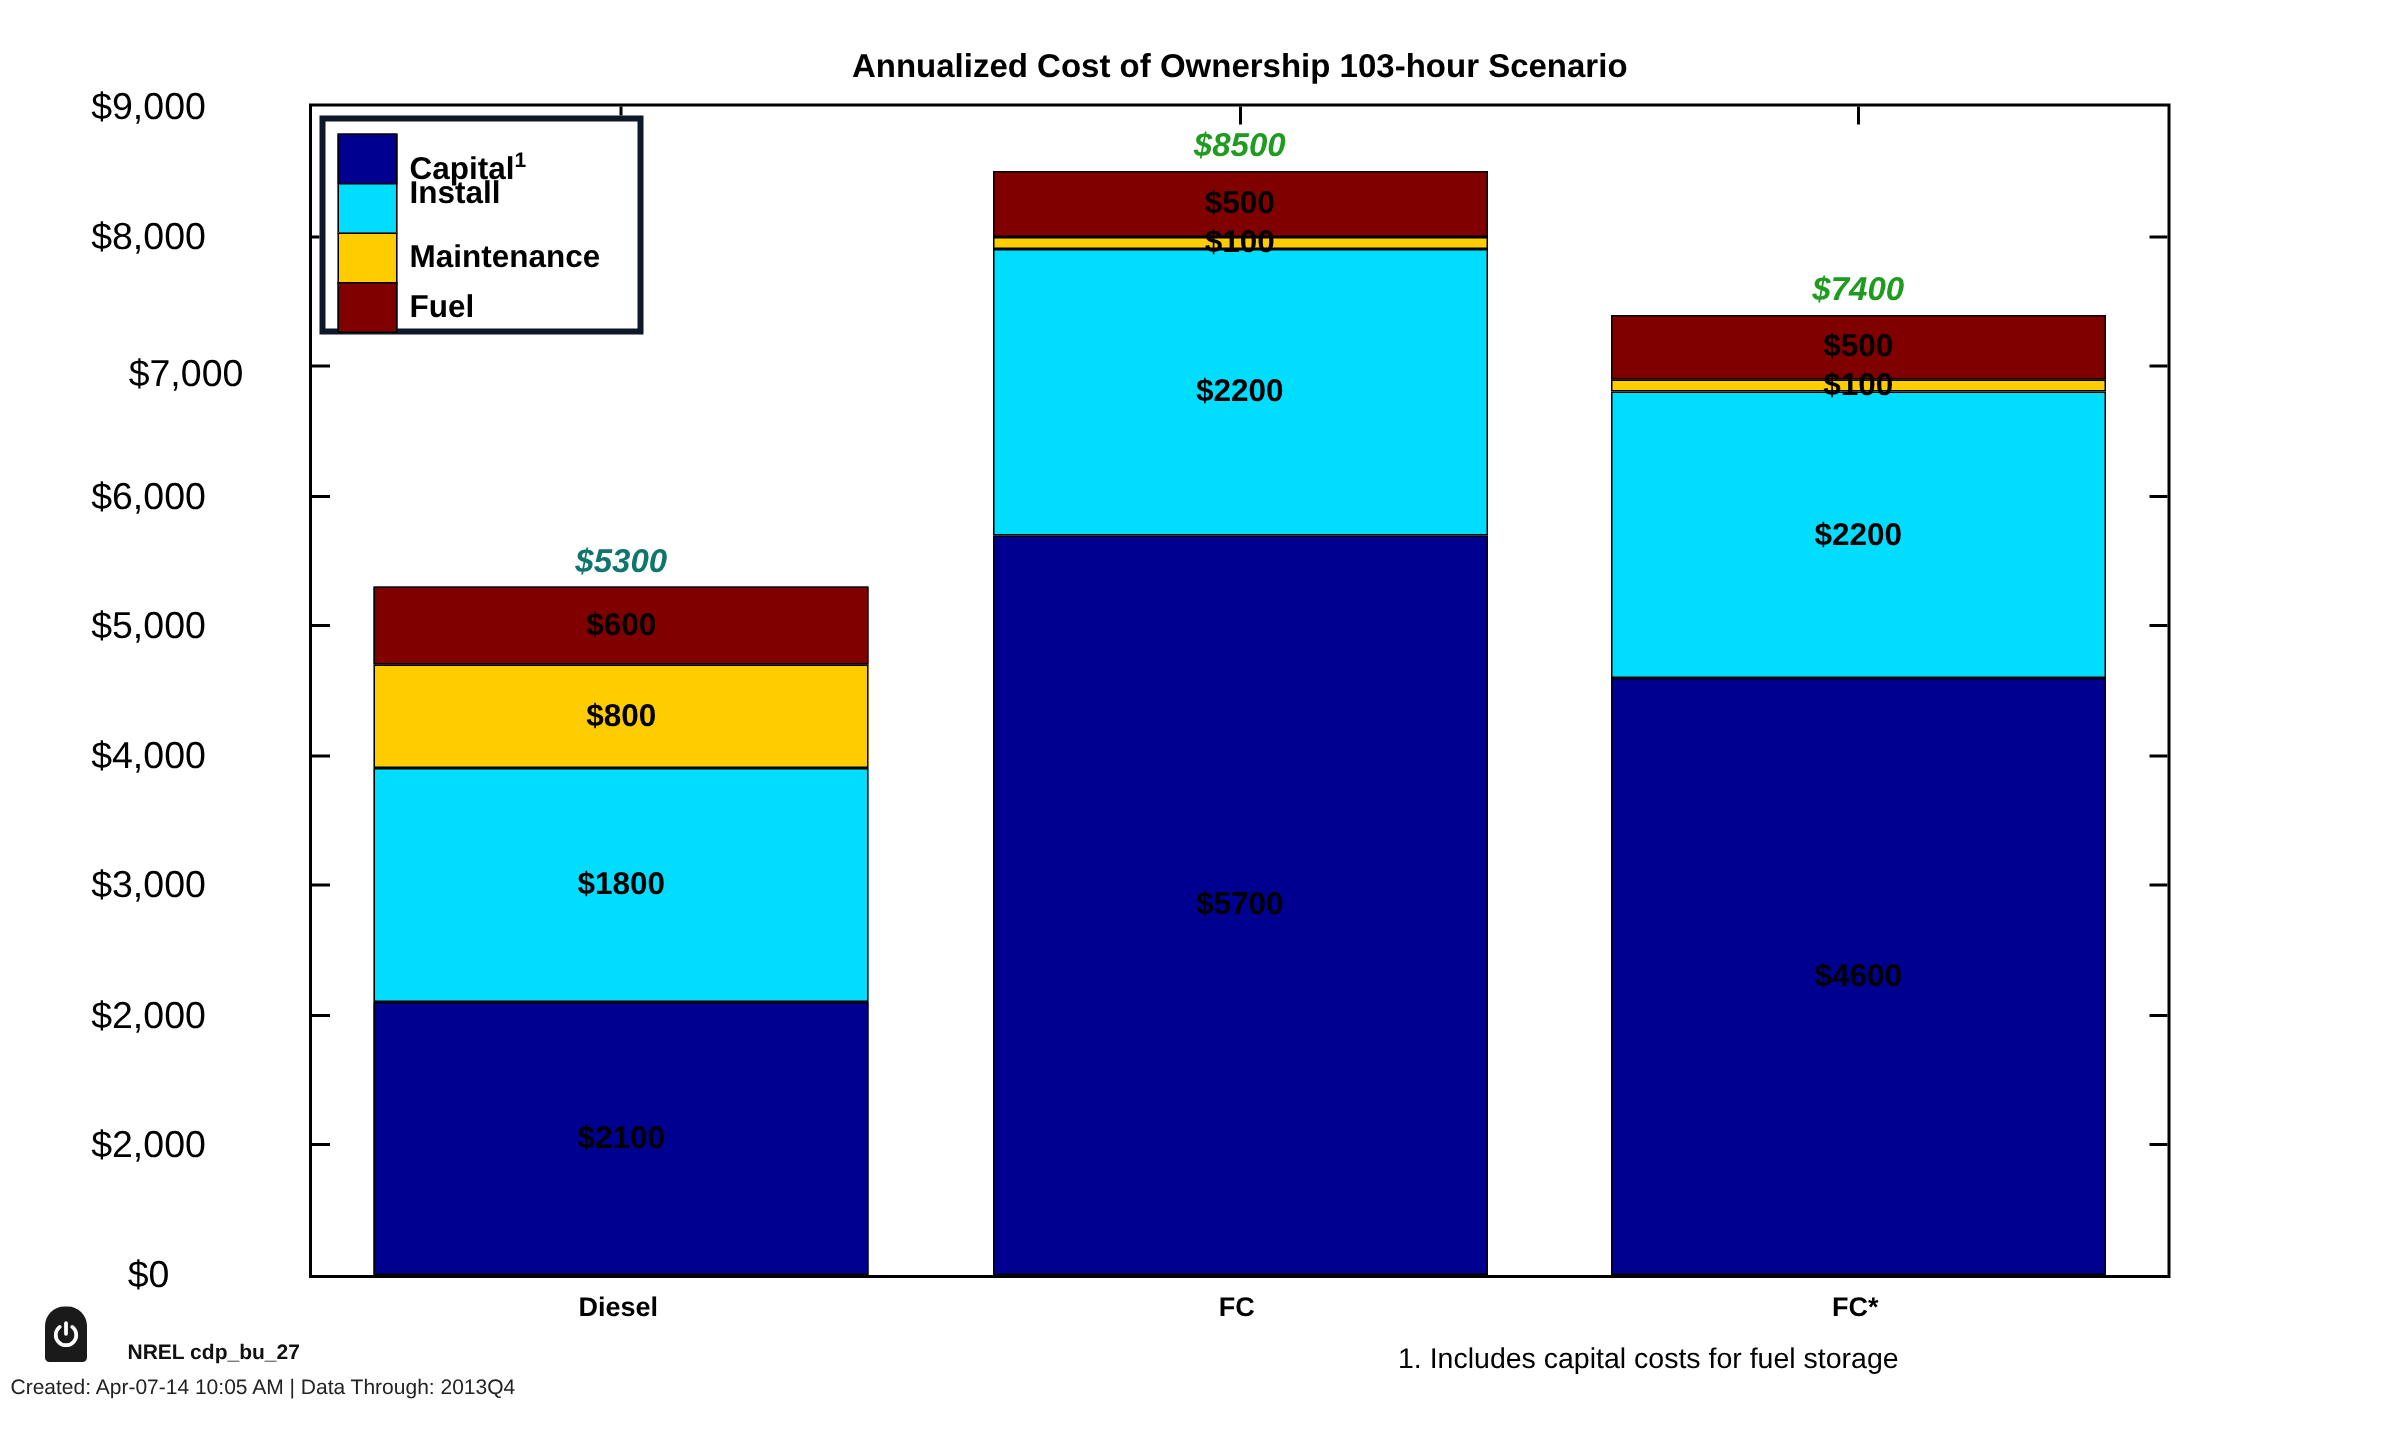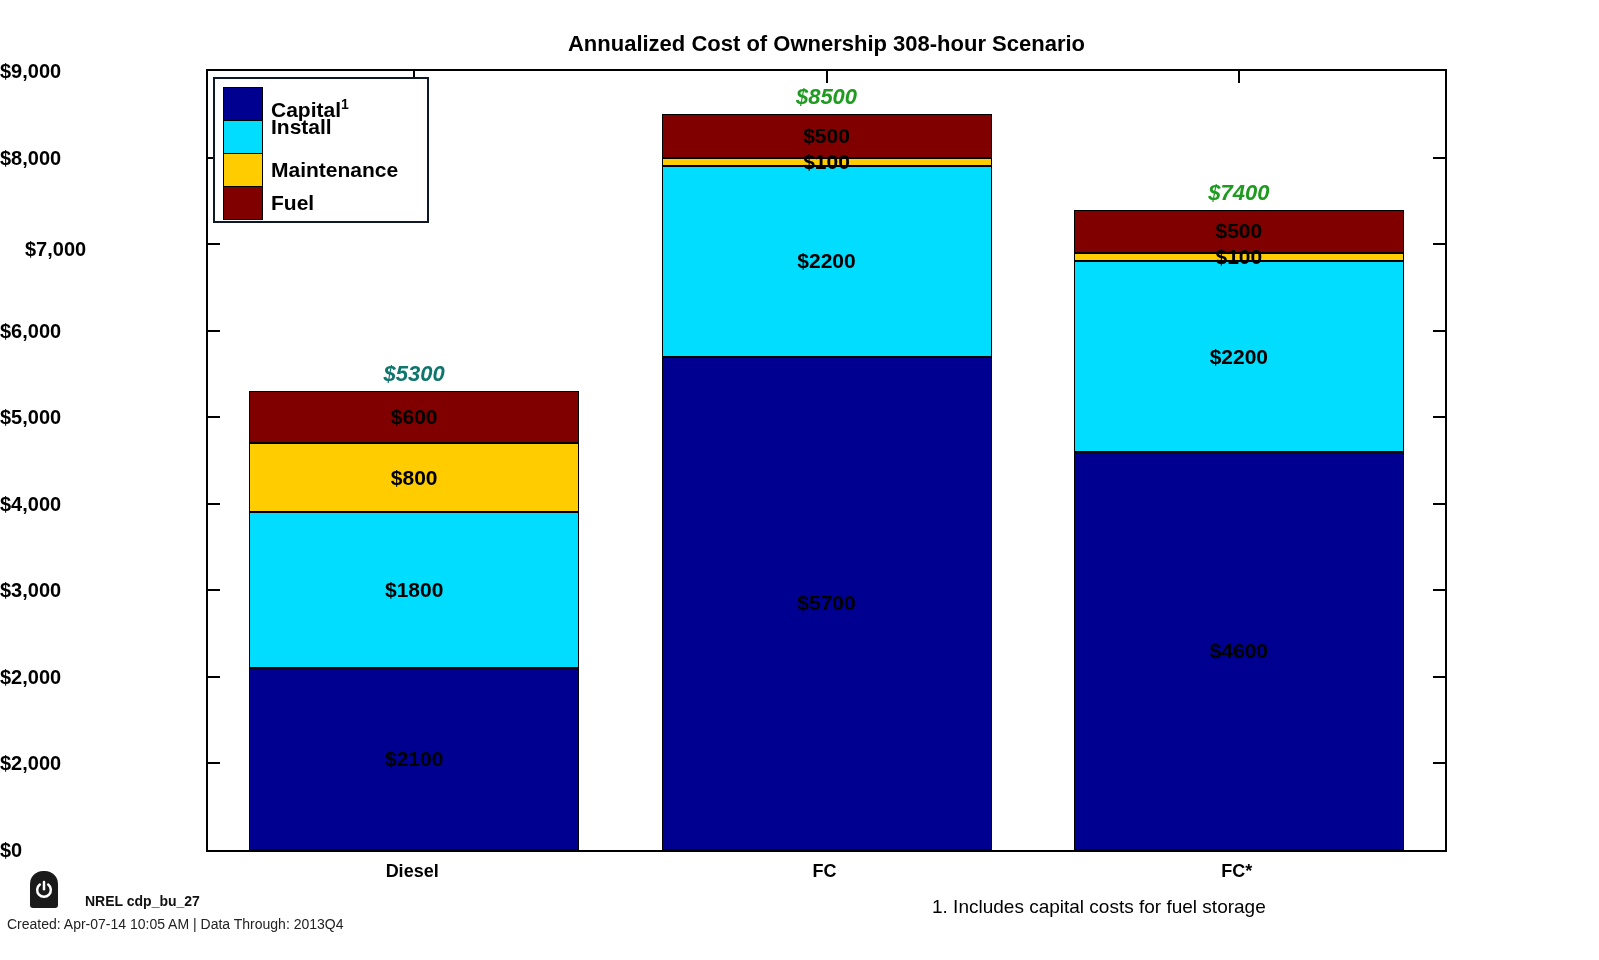--- a/index.html
+++ b/index.html
@@ -12,42 +12,42 @@
     text-align:center; font-size:22px; font-weight:bold; color:#000;
   }
   #plot{
     position:absolute; left:206px; top:69px; width:1241px; height:783px;
     border:2px solid #000; box-sizing:border-box;
   }
   .htick{position:absolute; width:12px; height:2px; background:#000;}
   .vtick{position:absolute; width:2px; height:12px; background:#000;}
   .ylabel{
     position:absolute; left:0; width:198px; height:26px; line-height:26px;
-    text-align:left; font-size:20px; font-weight:bold;
+    text-align:center; font-size:25px; font-weight:normal;
   }
   .bar-stack{position:absolute; bottom:0;}
   .bar-seg{
     position:absolute; left:0; width:100%;
     border:1px solid #000; box-sizing:border-box;
   }
   .seg-label{
     position:absolute; left:0; width:100%; height:26px; line-height:26px;
     text-align:center; font-size:21px; font-weight:bold; color:#000; z-index:5;
   }
   .total-label{
     position:absolute; left:0; width:100%; height:27px; line-height:27px;
     text-align:center; font-size:22px; font-weight:bold; font-style:italic; z-index:5;
   }
   .xlabel{
     position:absolute; top:858px; height:26px; line-height:26px;
     text-align:center; font-size:18px; font-weight:bold;
   }
   #legend{
     position:absolute; left:213px; top:77px; width:216px; height:146px;
-    background:#fff; border:2px solid #0f172a; box-sizing:border-box; z-index:10;
+    background:#fff; border:4px solid #0f172a; box-sizing:border-box; z-index:10;
   }
   .legend-patch{
     position:absolute; left:8px; width:40px; height:34px;
     border:1px solid #000; box-sizing:border-box;
   }
   .legend-text{
     position:absolute; left:56px; height:34px; line-height:34px;
     font-size:21px; font-weight:bold; white-space:nowrap;
   }
   .legend-text sup{font-size:14px;}
@@ -64,21 +64,21 @@
   }
   .brand-created{
     position:absolute; left:7px; top:916px; font-size:14px; color:#222;
   }
 </style>
 </head>
 <body>
 
 <div id="canvas">
 
-  <div class="chart-title">Annualized Cost of Ownership 308-hour Scenario</div>
+  <div class="chart-title">Annualized Cost of Ownership 103-hour Scenario</div>
 
   <div id="plot">
       <div class="htick" style="left: 0px; bottom: 85.5556px;"></div>
       <div class="htick" style="right: 0px; bottom: 85.5556px;"></div>
       <div class="htick" style="left: 0px; bottom: 172.111px;"></div>
       <div class="htick" style="right: 0px; bottom: 172.111px;"></div>
       <div class="htick" style="left: 0px; bottom: 258.667px;"></div>
       <div class="htick" style="right: 0px; bottom: 258.667px;"></div>
       <div class="htick" style="left: 0px; bottom: 345.222px;"></div>
       <div class="htick" style="right: 0px; bottom: 345.222px;"></div>

